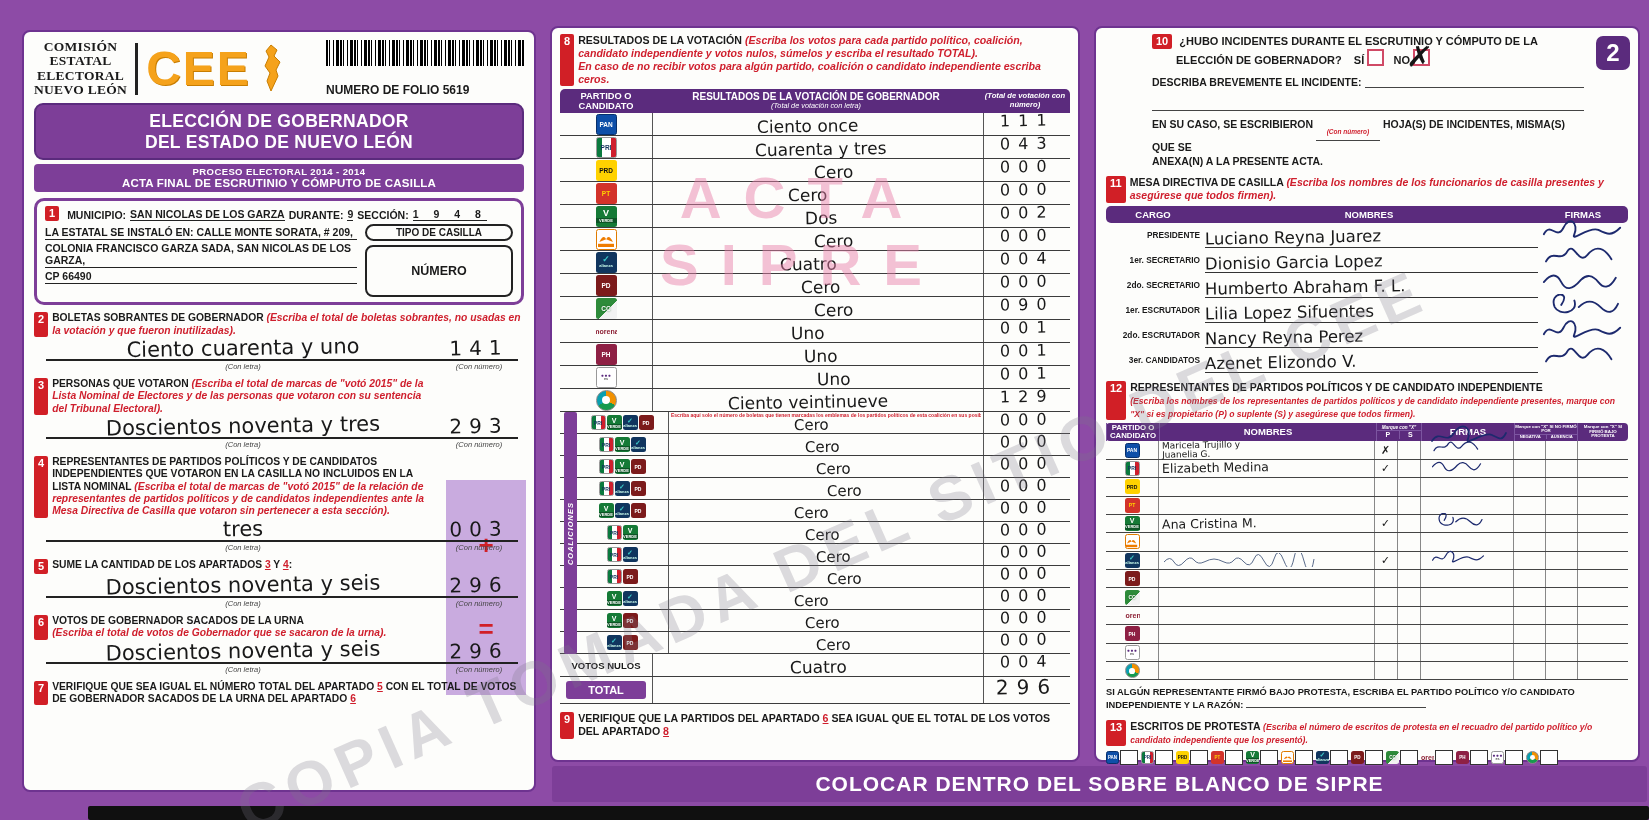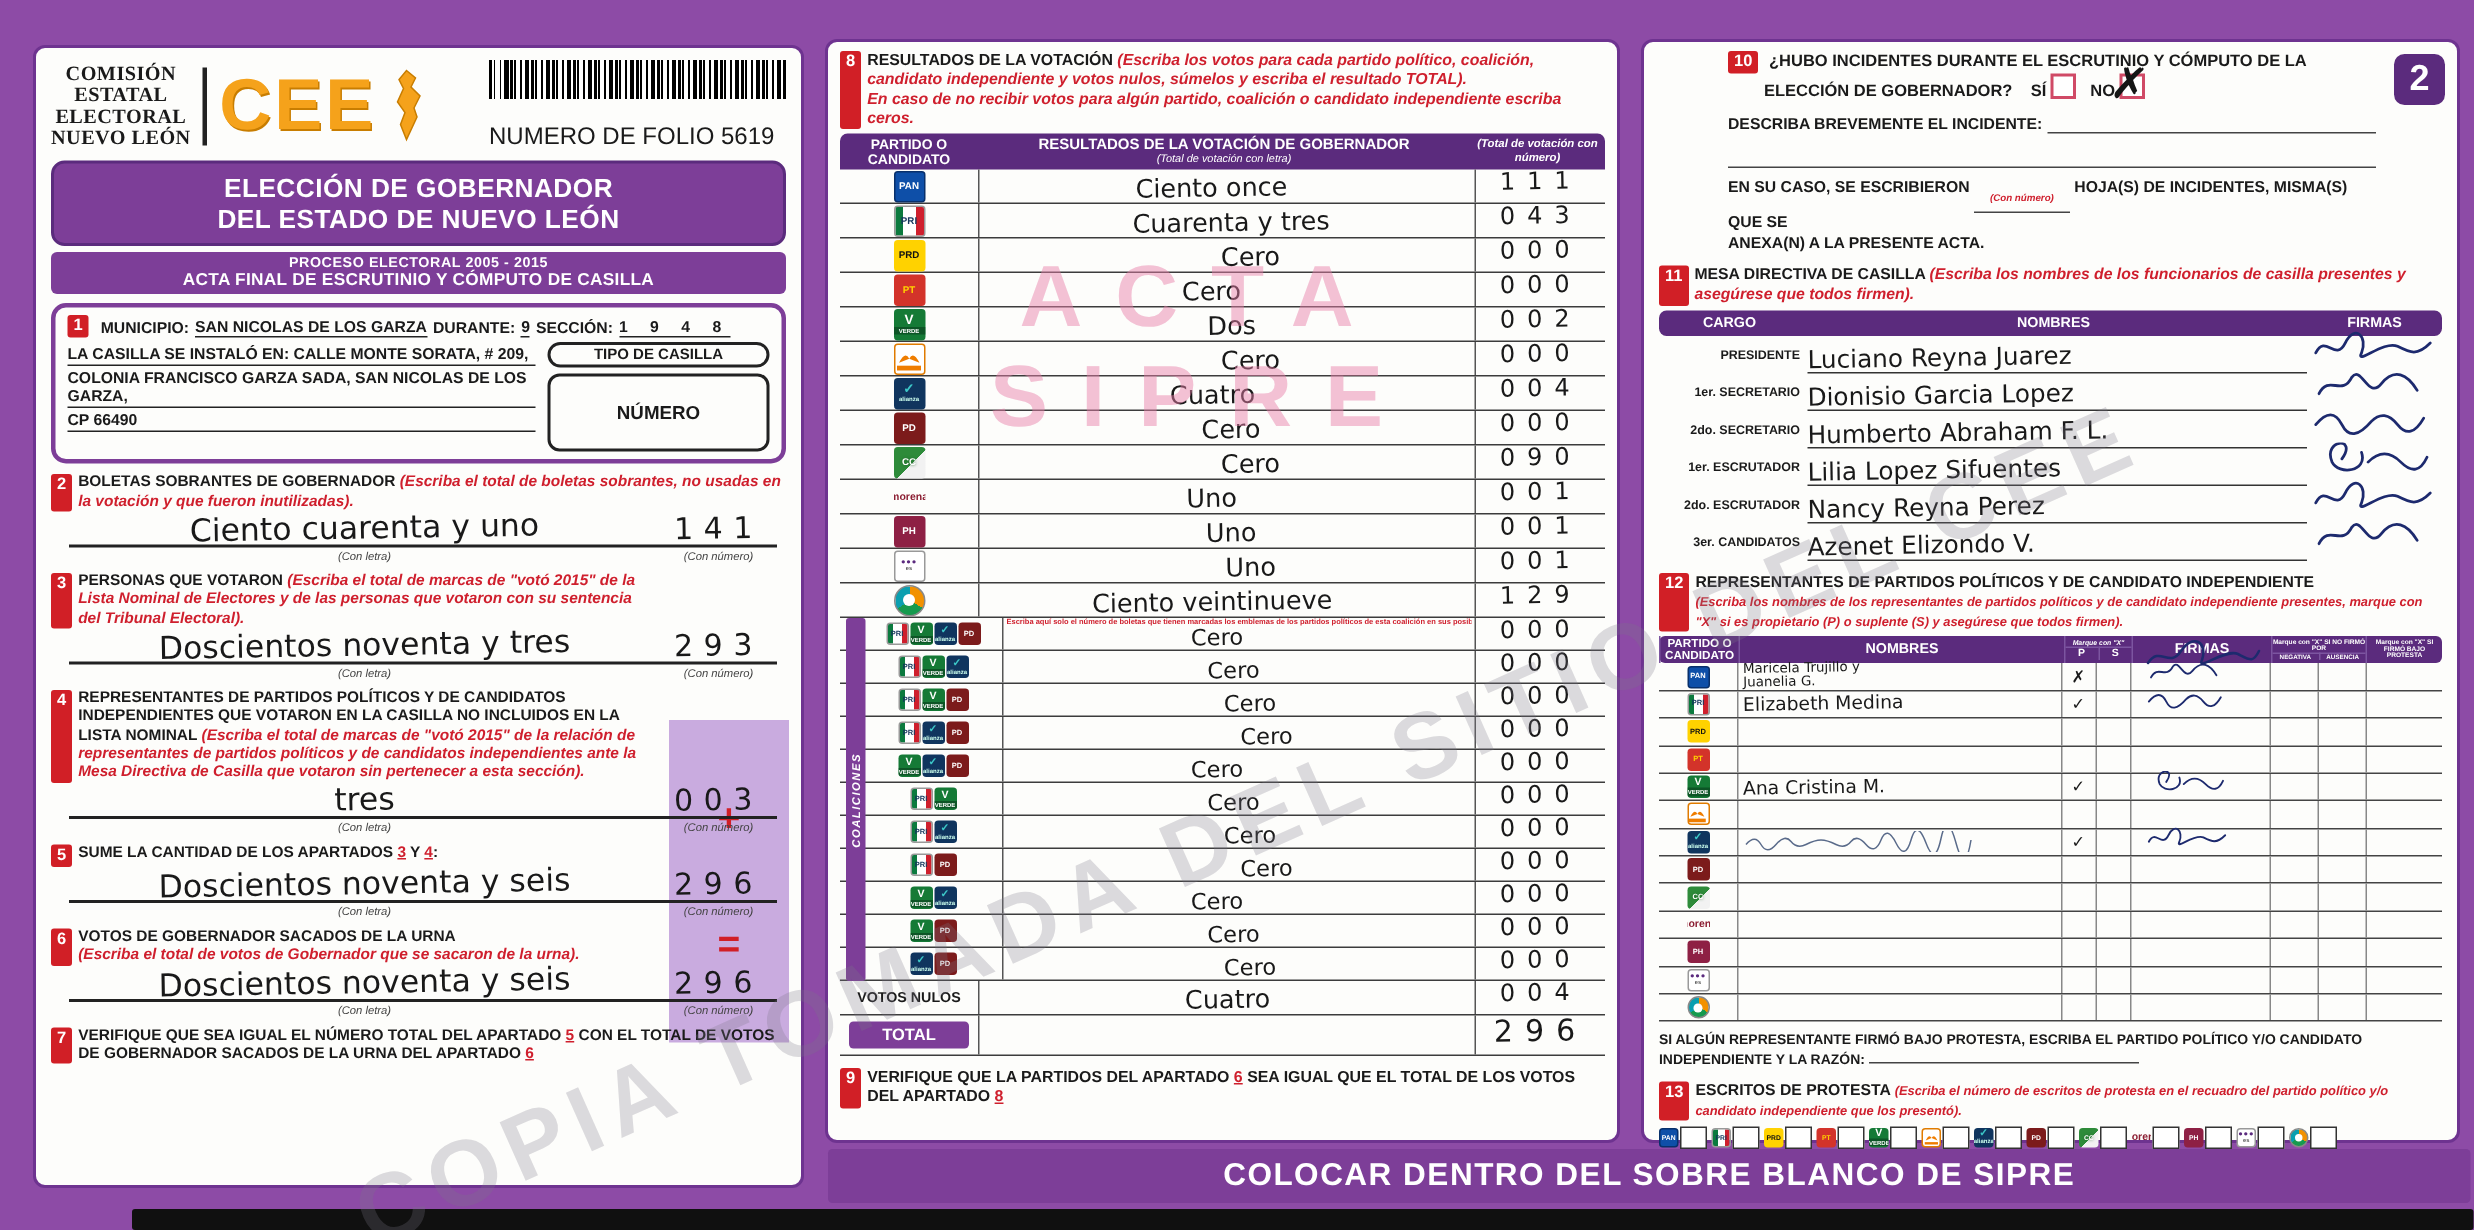--- a/index.html
+++ b/index.html
@@ -20,21 +20,21 @@
   
   .hdr{display:flex;align-items:center;gap:8px;padding:4px 2px 2px 2px;}
   .org{font-family:"Liberation Serif",serif;font-weight:bold;font-size:13.5px;line-height:1.05;text-align:center;letter-spacing:.3px;}
   .hdr-div{width:3px;height:52px;background:#222;}
   .cee{font-size:48px;font-weight:bold;color:#f5a21b;letter-spacing:2px;line-height:1;
     text-shadow:1px 1px 0 #c87d00;font-family:"Liberation Sans",sans-serif;}
   .nl-shape{margin-left:-2px;}
   .barcode-wrap{margin-left:auto;display:flex;flex-direction:column;align-items:flex-start;}
   .barcode{width:198px;height:26px;background:
     repeating-linear-gradient(90deg,#000 0 2px,#fff 2px 3px,#000 3px 4px,#fff 4px 7px,#000 7px 8px,#fff 8px 10px,#000 10px 13px,#fff 13px 14px);}
-  .folio{font-size:16px;font-weight:normal;margin-top:17px;}
+  .folio{font-size:12px;font-weight:bold;margin-top:17px;}
   .titlebox{margin:4px 2px 0 2px;background:#7d3e98;border:2px solid #5b2b7d;border-radius:9px;
     text-align:center;color:#fff;font-weight:bold;padding:6px 0 5px 0;}
   .titlebox .t1{font-size:17.5px;line-height:1.2;letter-spacing:.3px;}
   .subbox{margin:4px 2px 0 2px;background:#7d3e98;border-radius:4px;text-align:center;color:#fff;font-weight:bold;padding:2px 0 3px 0;}
   .subbox .s1{font-size:9.5px;letter-spacing:.4px;}
   .subbox .s2{font-size:11.5px;letter-spacing:.2px;}
   
   .badge{display:inline-block;background:#d11f26;color:#fff;font-weight:bold;font-size:11px;
     padding:1px 4px;border-radius:2px;margin-right:4px;flex:none;line-height:1.2;}
   .note{color:#cf1f2d;font-style:italic;font-weight:bold;}
@@ -205,37 +205,37 @@
       <div class="barcode"></div>
       <div class="folio">NUMERO DE FOLIO 5619</div>
     </div>
   </div>
 
   <div class="titlebox">
     <div class="t1">ELECCIÓN DE GOBERNADOR</div>
     <div class="t1">DEL ESTADO DE NUEVO LEÓN</div>
   </div>
   <div class="subbox">
-    <div class="s1">PROCESO ELECTORAL  2005 - 2015</div>
+    <div class="s1">PROCESO ELECTORAL  2014 - 2014</div>
     <div class="s2">ACTA FINAL DE ESCRUTINIO Y CÓMPUTO DE CASILLA</div>
   </div>
 
   <div class="sec1">
     <div class="row1">
       <span class="badge">1</span>
       <span>MUNICIPIO:</span>
       <span class="u">SAN NICOLAS DE LOS GARZA</span>
       <span>DURANTE:</span>
       <span class="u">9</span>
       <span>SECCIÓN:</span>
       <span class="u" style="letter-spacing:6px">1 9 4 8</span>
     </div>
     <div class="s1grid">
       <div class="addr">
-        <div><span>LA CASILLA SE INSTALÓ EN:</span>
+        <div><span>LA ESTATAL SE INSTALÓ EN:</span>
              <span>CALLE MONTE SORATA, # 209,</span></div>
         <div>COLONIA FRANCISCO GARZA SADA, SAN NICOLAS DE LOS GARZA,</div>
         <div>CP 66490</div>
       </div>
       <div class="tipo">
         <div class="tl">TIPO DE CASILLA</div>
         <div class="tv">NÚMERO</div>
       </div>
     </div>
   </div>

